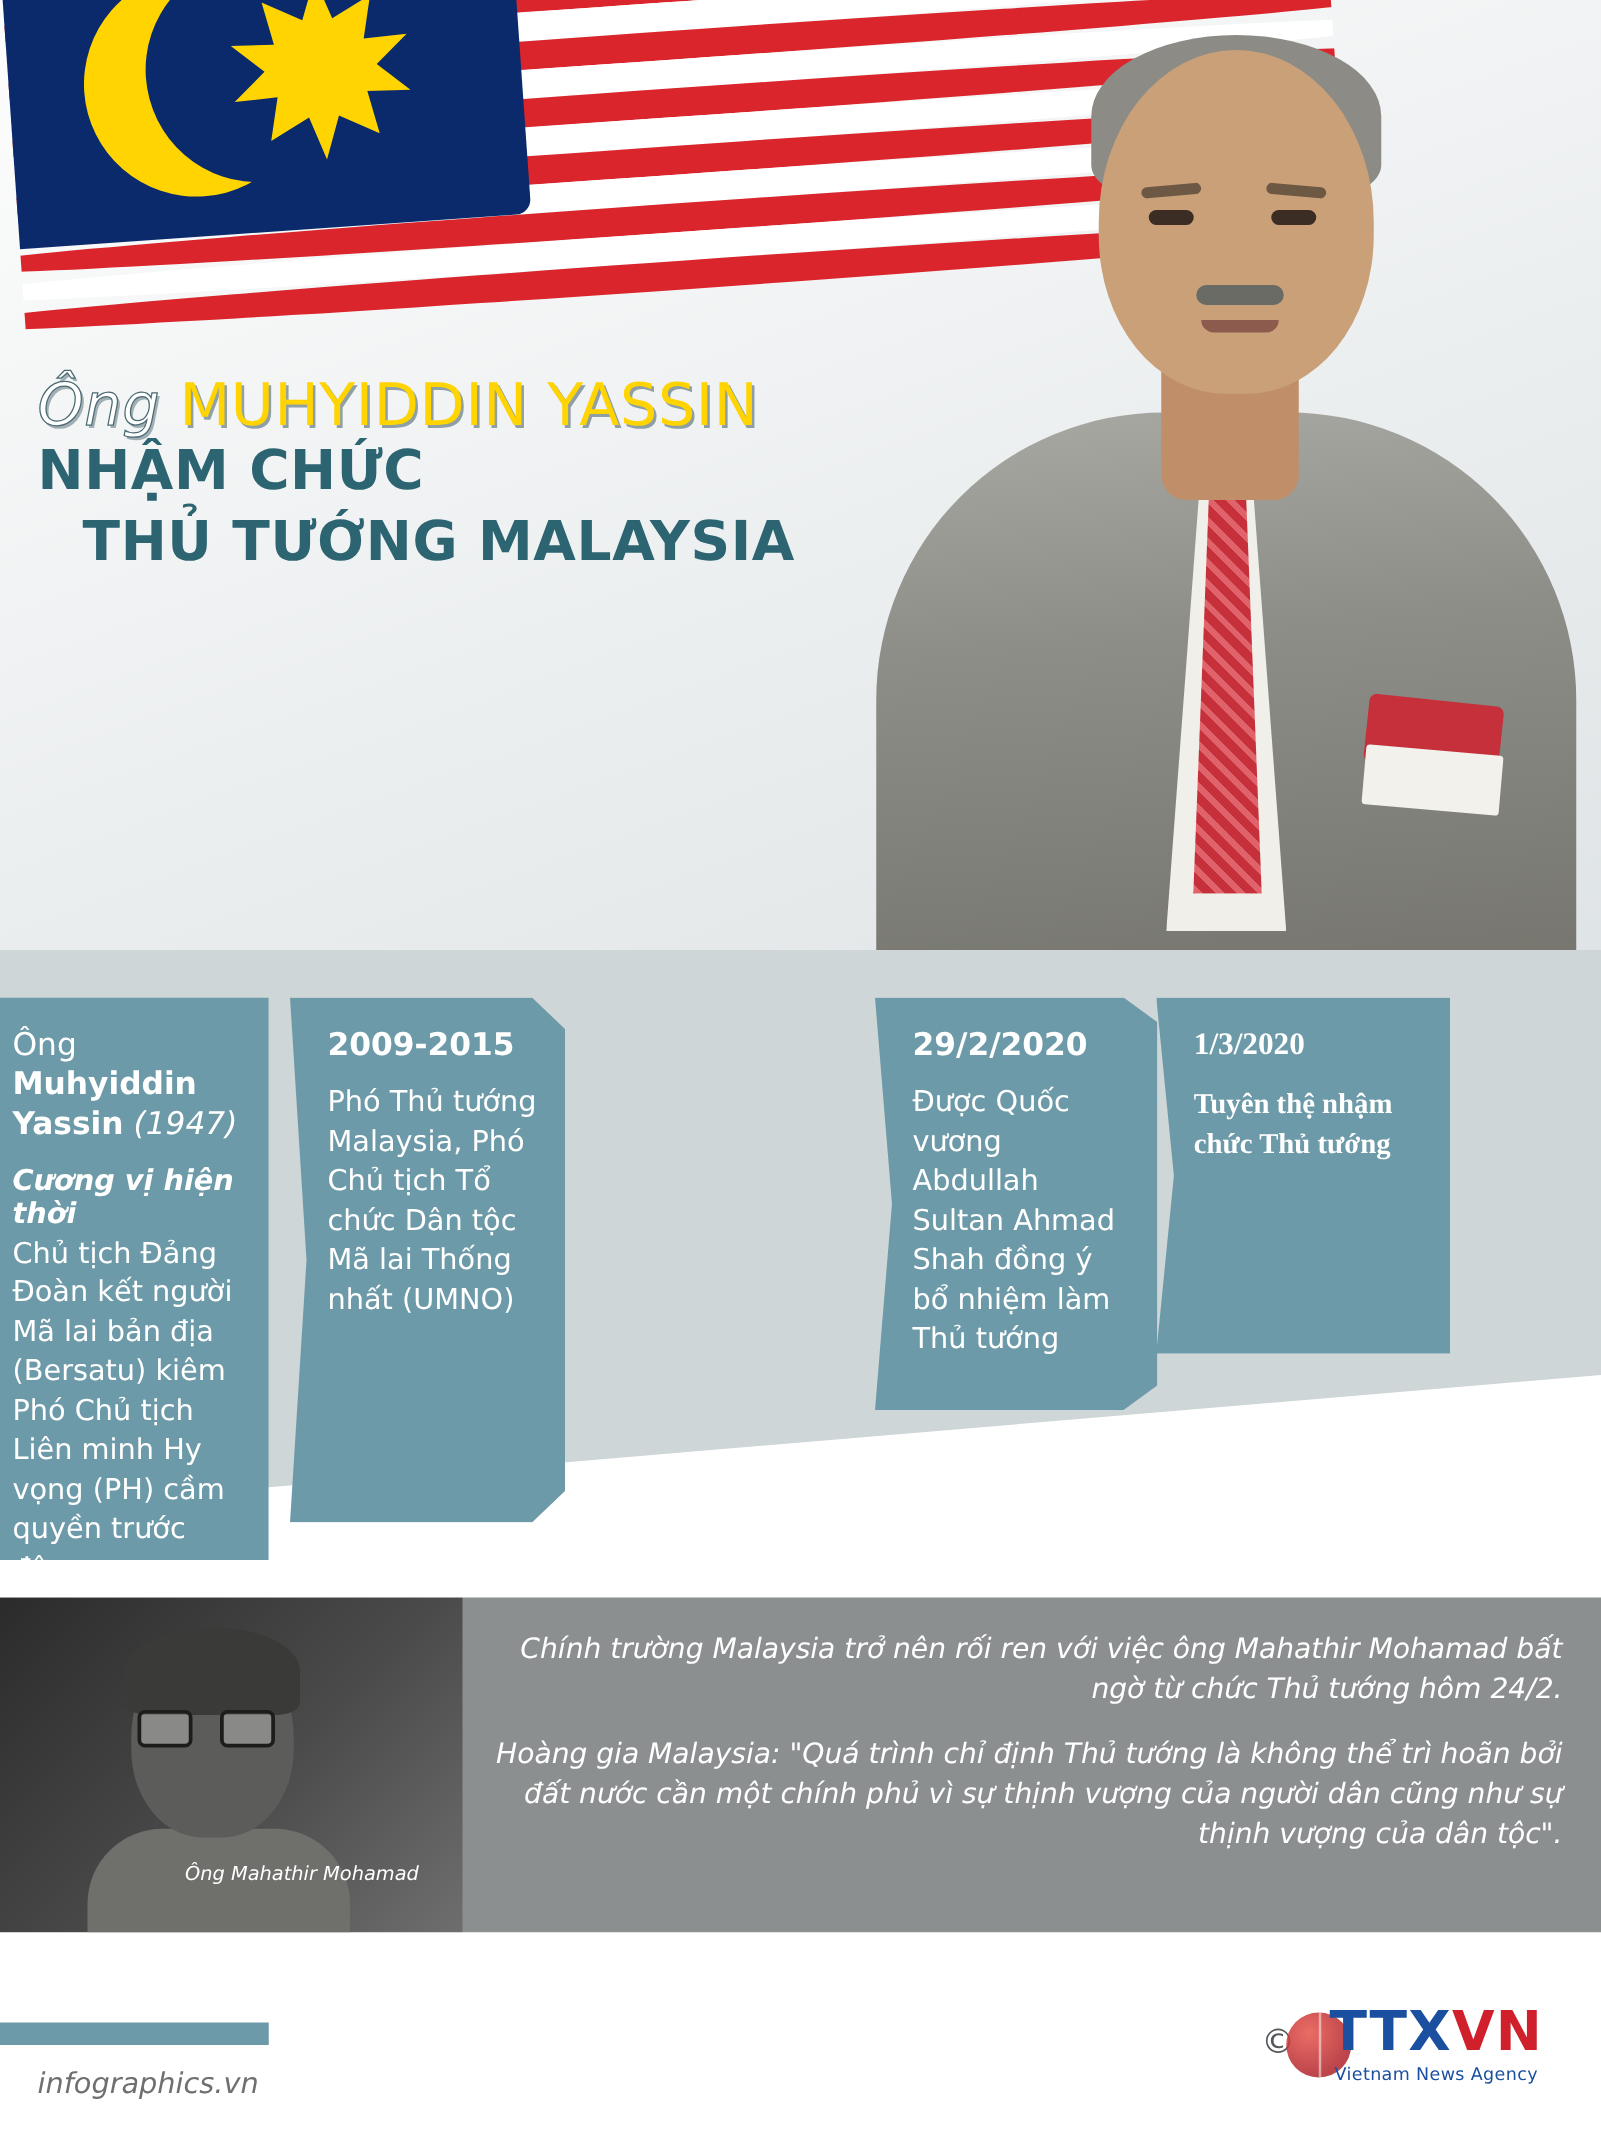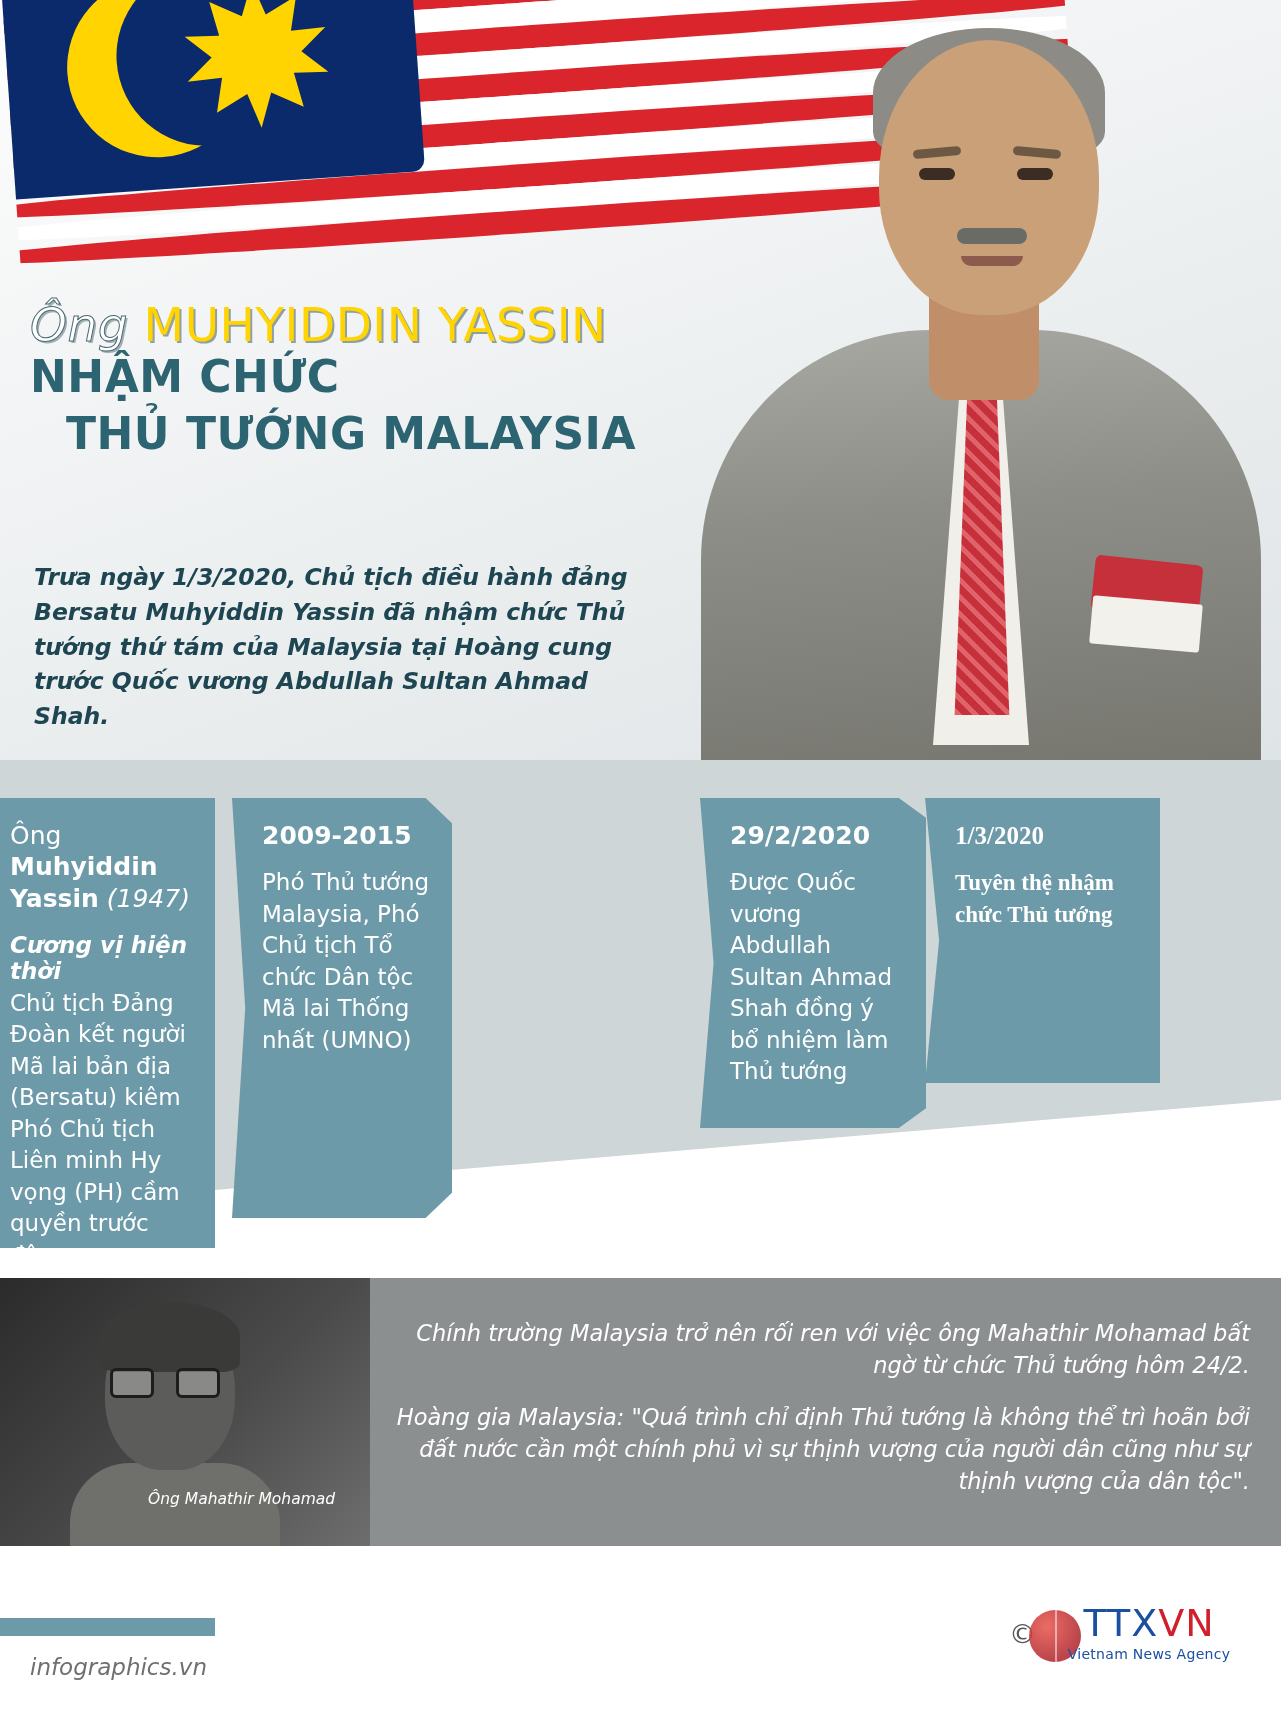--- a/index.html
+++ b/index.html
@@ -322,21 +322,21 @@
   }
   .q-caption {
     position: absolute;
     left: 148px; top: 212px;
     font-size: 15.5px;
     color: #ffffff;
     font-style: italic;
   }
   .q-text {
     position: absolute;
-    left: 380px; top: 40px;
+    left: 380px; top: 26px;
     width: 870px;
     text-align: right;
     color: #ffffff;
     font-style: italic;
     font-size: 22.5px;
     line-height: 1.42;
   }
   .q-text p + p { margin-top: 20px; }
 
   
@@ -365,22 +365,22 @@
     font-size: 27px;
     color: #55585a;
   }
   .f-logo {
     position: absolute;
     right: 32px; top: 58px;
     width: 200px;
     text-align: center;
   }
   .f-logo .ttxvn {
-    font-size: 38px;
-    font-weight: normal;
+    font-size: 44px;
+    font-weight: bold;
     color: #1b4fa0;
     letter-spacing: 1px;
     line-height: 1;
   }
   .f-logo .ttxvn .vn { color: #d0202c; }
   .f-logo .agency {
     font-size: 14px;
     color: #1b4fa0;
     margin-top: 4px;
     letter-spacing: .3px;
@@ -446,21 +446,20 @@
 
   <div class="headline">
     <div class="h-line1">
       <span class="ong">Ông</span>
       <span class="name">MUHYIDDIN YASSIN</span>
     </div>
     <div class="h-line2">NHẬM CHỨC</div>
     <div class="h-line3">THỦ TƯỚNG MALAYSIA</div>
   </div>
 
-  <div class="lede">Trưa ngày 1/3/2020, Chủ tịch điều hành đảng Bersatu Muhyiddin Yassin đã nhậm chức Thủ tướng thứ tám của Malaysia tại Hoàng cung trước Quốc vương Abdullah Sultan Ahmad Shah.</div>
 </div>
 
 <div class="timeline">
   <div class="tl-band"></div>
   <div class="tl-diag"></div>
 
   <div class="card a">
     <div class="c-title">
       <span class="light">Ông </span><span>Muhyiddin Yassin</span><span class="light" style="font-style:italic"> (1947)</span>
     </div>

